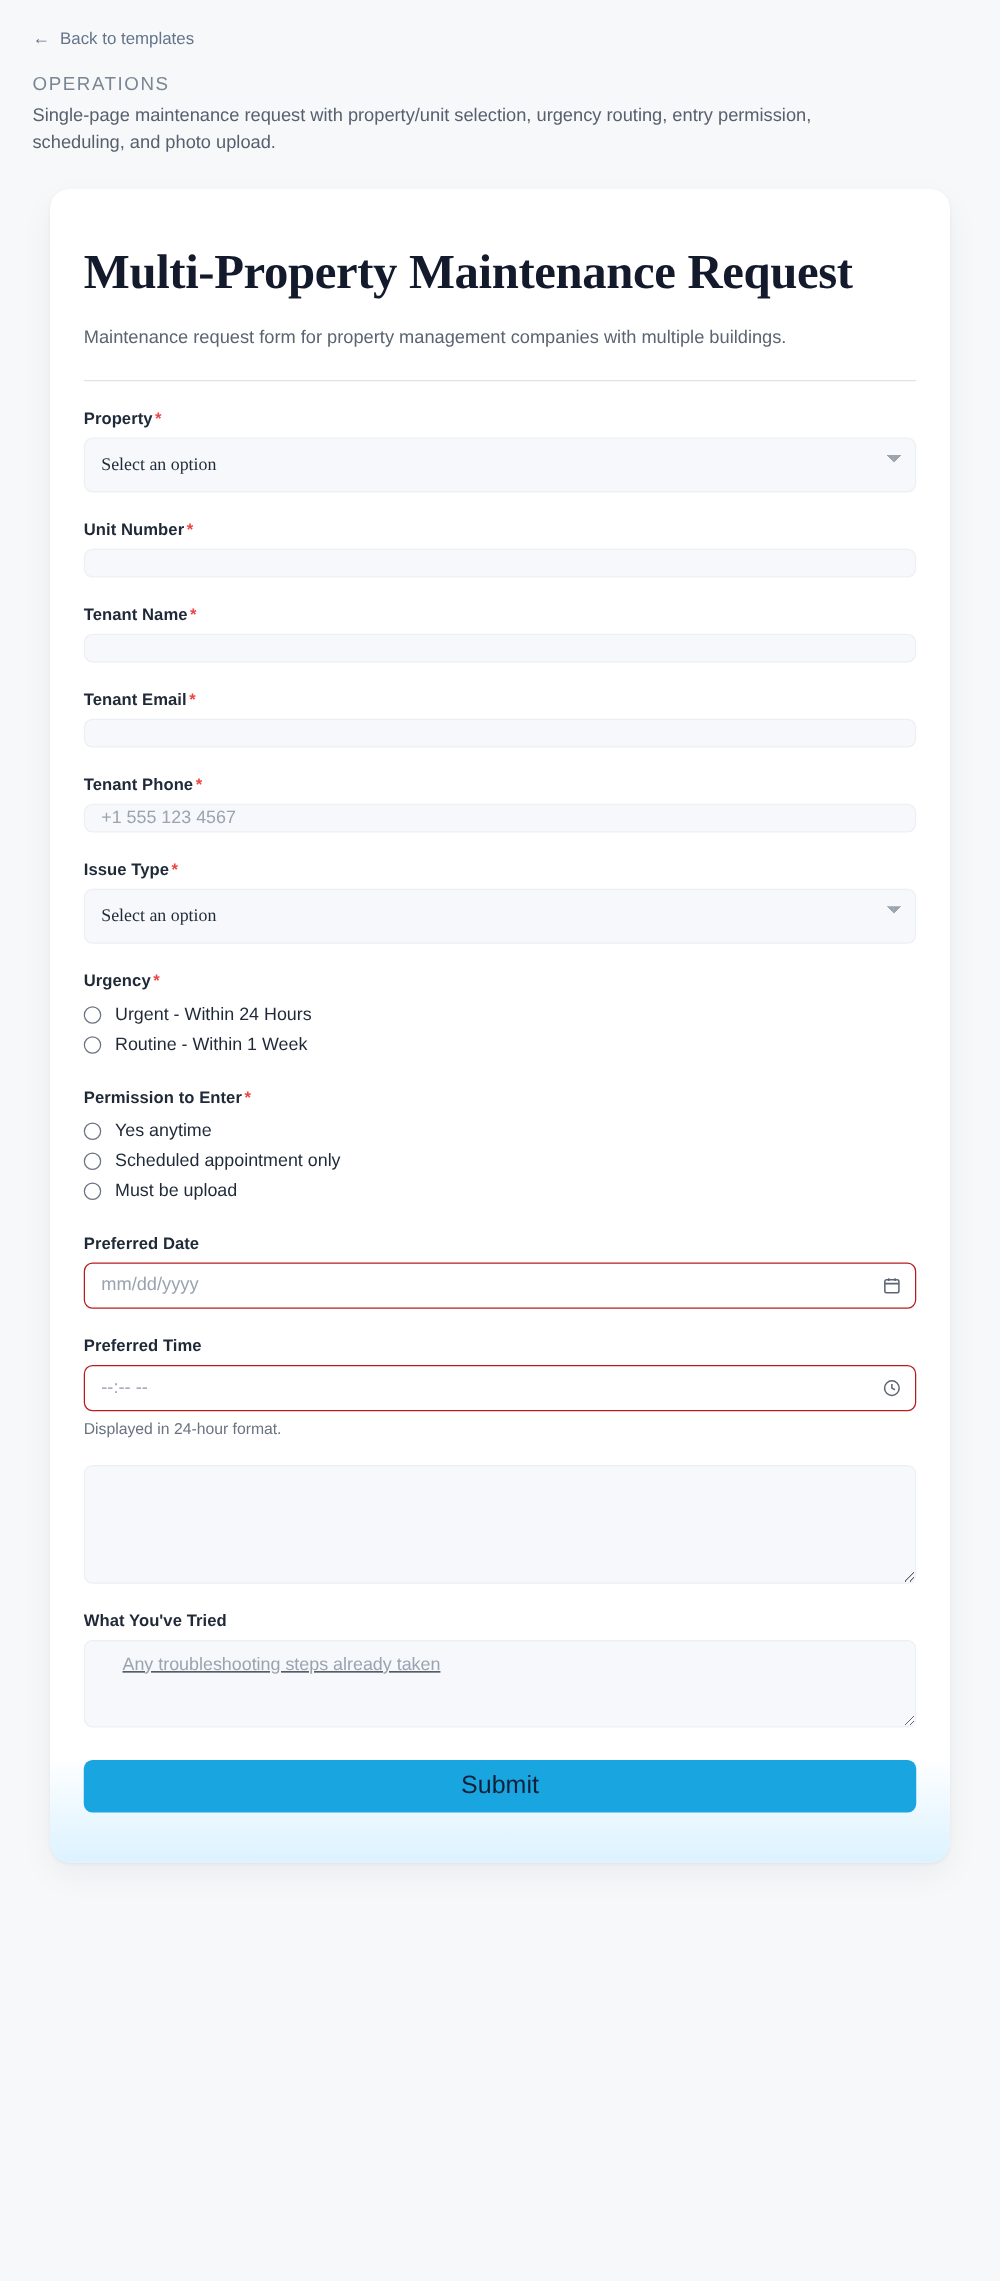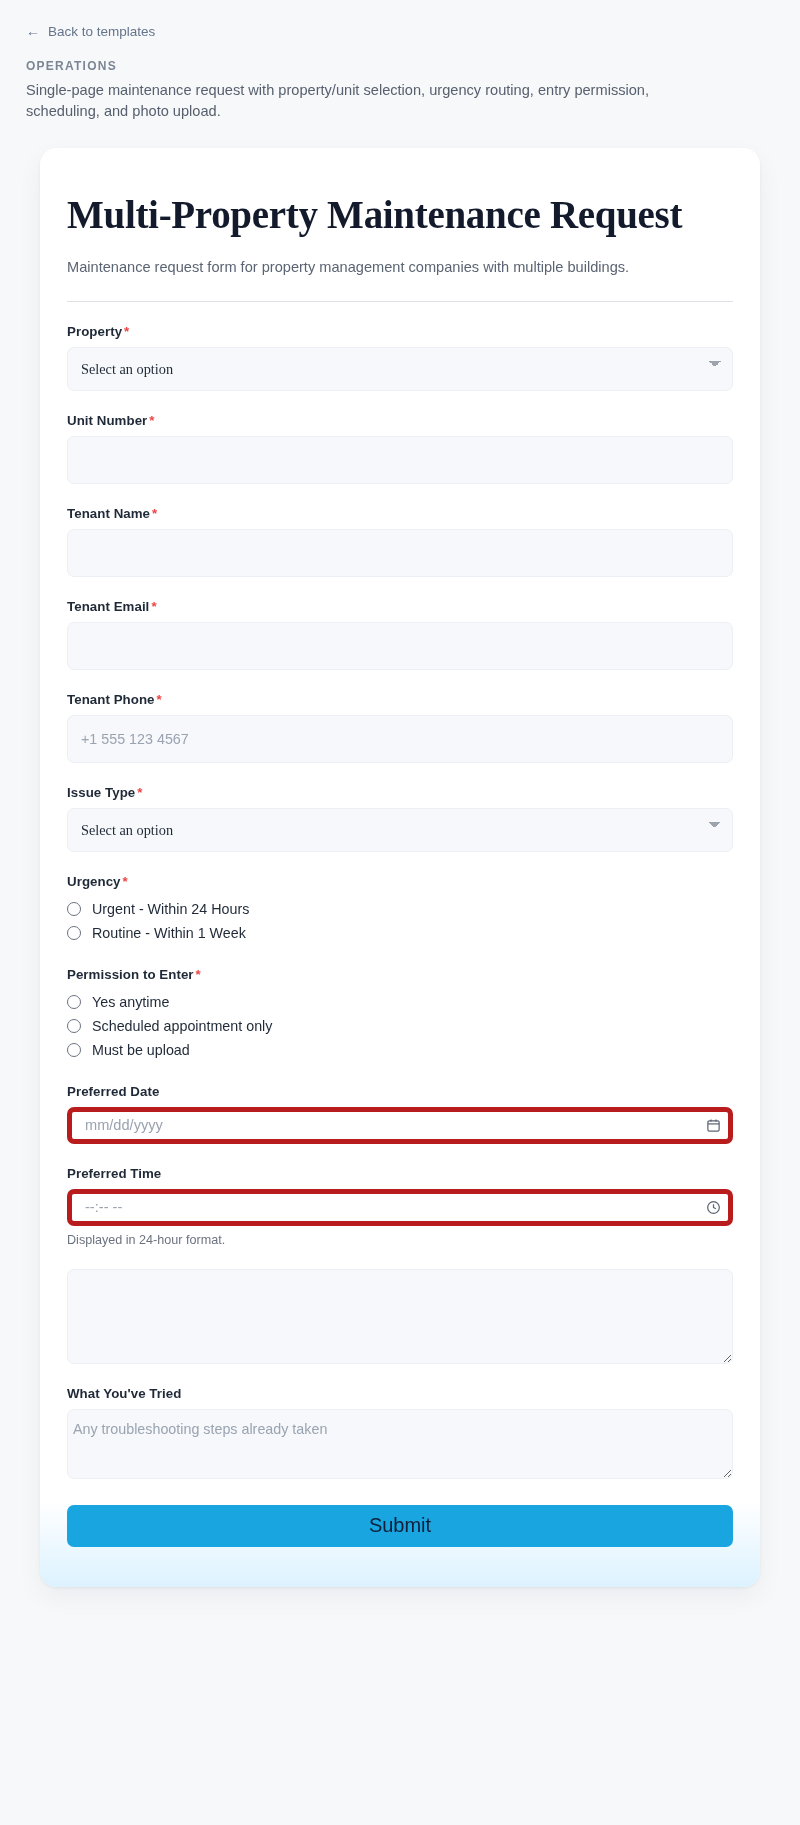--- a/index.html
+++ b/index.html
@@ -18,24 +18,24 @@
   .topbar { padding: 22px 0 0 26px; }
   .back-link {
     display: inline-flex; align-items: center; gap: 8px;
     font-size: 13.5px; color: #64748b; text-decoration: none;
     cursor: pointer;
   }
   .back-arrow { font-size: 14px; line-height: 1; color: #64748b; }
 
   .category {
     margin: 19px 15px 0 26px;
-    font-size: 12px;
+    font-size: 15px;
     letter-spacing: 1.25px;
     color: #7b8694;
-    font-weight: 700;
+    font-weight: 400;
   }
   .subtitle {
     margin: 7px 26px 0 26px;
     font-size: 14.6px;
     line-height: 1.45;
     color: #57606e;
     max-width: 660px;
   }
 
   
@@ -94,21 +94,21 @@
   .textarea {
     display: block;
     width: 100%;
     background: #f6f8fb;
     border: 1px solid #eceff3;
     border-radius: 7px;
     font-family: "Liberation Sans", sans-serif;
     font-size: 14.3px;
     color: #1f2937;
     padding: 0 13px;
-    height: 48px;
+    height: 23px;
     outline: none;
   }
   .input::placeholder, .textarea::placeholder { color: #9aa3b0; }
 
   .select {
     height: 44px;
     appearance: none;
     -webkit-appearance: none;
     padding-right: 30px;
     background-image:
@@ -117,31 +117,32 @@
     background-position:
       calc(100% - 17px) 13px,
       calc(100% - 11px) 13px;
     background-size: 6px 6px, 6px 6px;
     background-repeat: no-repeat;
     cursor: pointer;
     font-family: Liberation Serif, serif;
   }
 
   .textarea {
-    padding: 9px 5px;
+    padding: 9px 30px;
     resize: vertical;
     line-height: 1.45;
+    text-decoration: underline;
   }
   .textarea.tall { height: 95px; }
   .textarea.short { height: 70px; }
 
   
   .input.framed {
     background: #ffffff;
-    border: 5px solid #b91c1c;
+    border: 1px solid #b91c1c;
     height: 37px;
     font-size: 14.6px;
     color: #3a4352;
     position: relative;
   }
 
   .input-icon-wrap { position: relative; }
   .input-icon {
     position: absolute;
     right: 12px;

